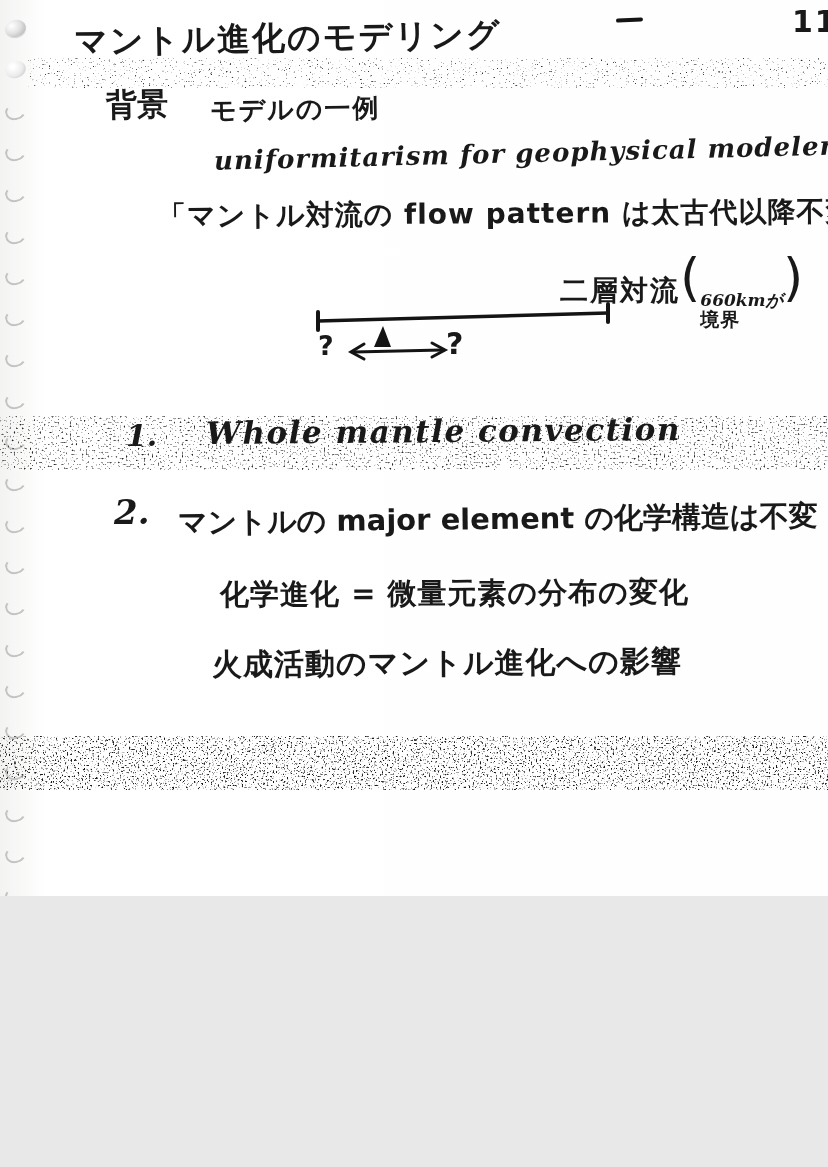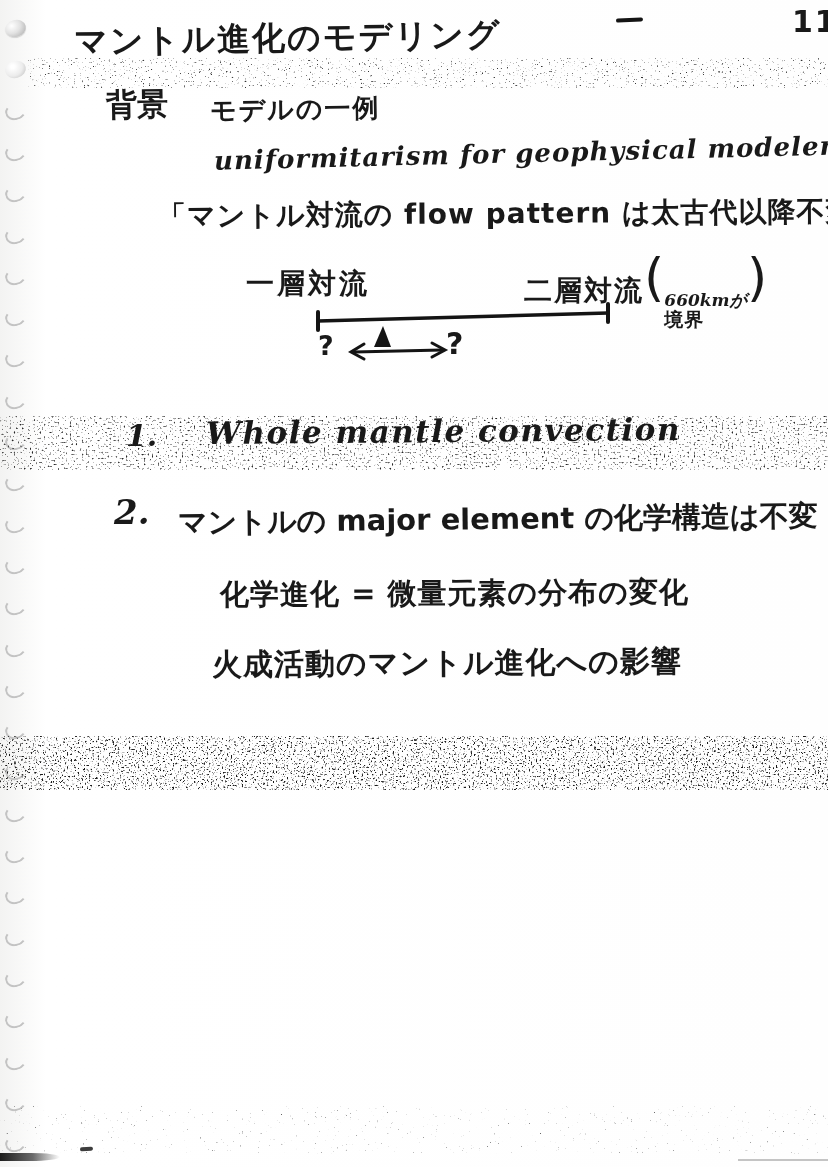--- a/index.html
+++ b/index.html
@@ -1,18 +1,18 @@
 <!DOCTYPE html>
 <html><head>
 <meta charset="utf-8">
 <style>
   html,body{margin:0;padding:0;background:#e8e8e8;}
   .sheet{
     position:relative;
-    width:828px;height:1167px;
+    width:828px;height:896px;
     background:linear-gradient(90deg,#f3f3f2 0,#ffffff 46px,#fefefe 100%);
     overflow:hidden;
     font-family:"DejaVu Sans",sans-serif;
     color:#191919;
   }
   
   .hole{
     position:absolute;left:5px;width:21px;height:17px;
     border-radius:50%;
     border:2.5px solid #c3c3c3;
@@ -132,24 +132,23 @@
   <div class="pen-dash" style="left:616px;top:18px;width:27px;height:4px;transform:rotate(-3deg);"></div>
   <div class="hw pageno" style="left:792px;top:4px;">11</div>
 
   <div class="hw jp" style="left:106px;top:84px;font-size:31px;transform:rotate(-1deg);">背景</div>
   <div class="hw jp" style="left:210px;top:92px;font-size:26px;letter-spacing:2px;transform:rotate(-1deg);">モデルの一例</div>
 
   <div class="hw en" style="left:214px;top:138px;font-size:26px;transform:rotate(-1.4deg);letter-spacing:1px;">uniformitarism for geophysical modelers</div>
 
   <div class="hw jp" style="left:158px;top:195px;font-size:28px;letter-spacing:1px;transform:rotate(-0.4deg);">「マントル対流の flow pattern は太古代以降不変」</div>
 
-  <div class="hw jp" style="left:246px;top:265px;font-size:28px;letter-spacing:3px;">一層対流</div>
 
   <div class="hw" style="left:524px;top:252px;">
-    <span class="jp" style="font-size:28px;letter-spacing:2px;vertical-align:middle;">二層対流</span><span class="paren">(</span><span class="note-stack"><span class="l1 en" style="font-style:italic;">660kmが</span><br><span class="l2 jp">境界</span></span><span class="paren">)</span>
+    <span class="jp" style="font-size:28px;letter-spacing:2px;vertical-align:middle;margin-left:36px;">二層対流</span><span class="paren">(</span><span class="note-stack"><span class="l1 en" style="font-style:italic;">660kmが</span><br><span class="l2 jp">境界</span></span><span class="paren">)</span>
   </div>
 
   <svg style="position:absolute;left:298px;top:300px;" width="330" height="82">
     <g stroke="#141414" fill="none" stroke-linecap="round">
       <line x1="20" y1="12" x2="20" y2="30" stroke-width="4"></line>
       <line x1="310" y1="4" x2="310" y2="22" stroke-width="4"></line>
       <line x1="20" y1="21" x2="310" y2="13" stroke-width="3.5"></line>
       <line x1="56" y1="52" x2="144" y2="50" stroke-width="3"></line>
       <polyline points="66,44 53,52 66,59" stroke-width="3"></polyline>
       <polyline points="134,43 147,50 134,57" stroke-width="3"></polyline>

